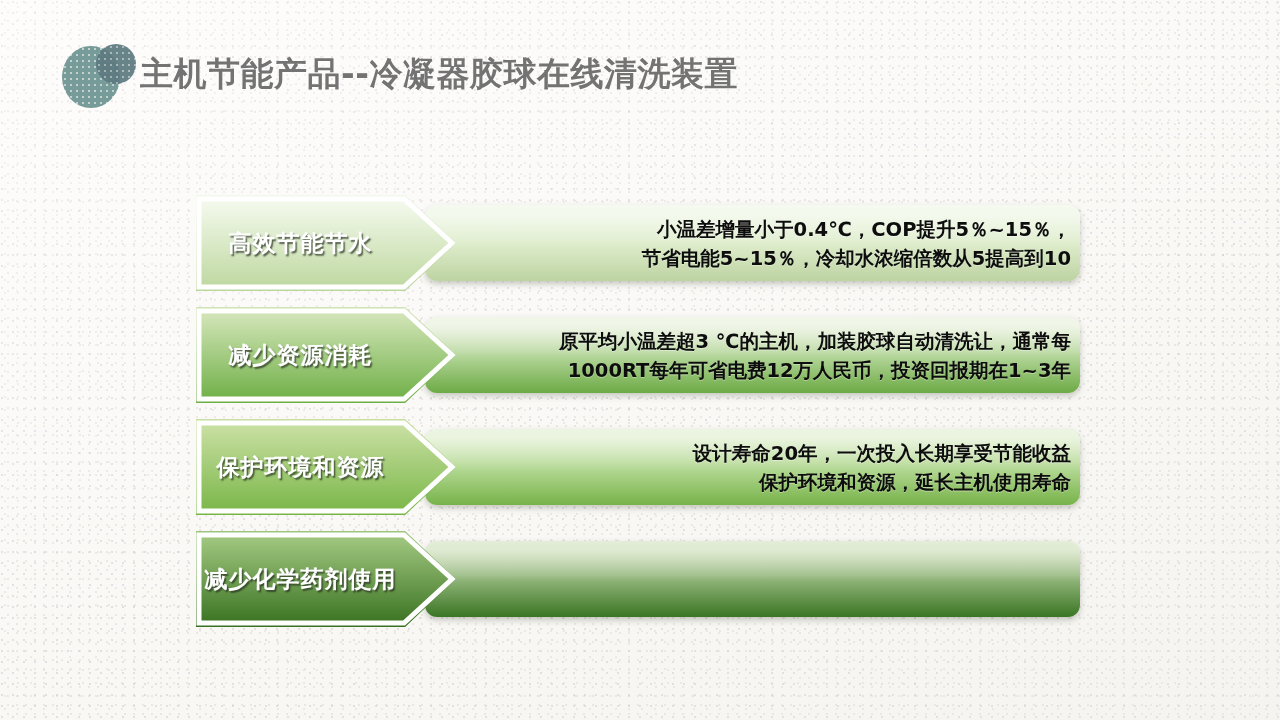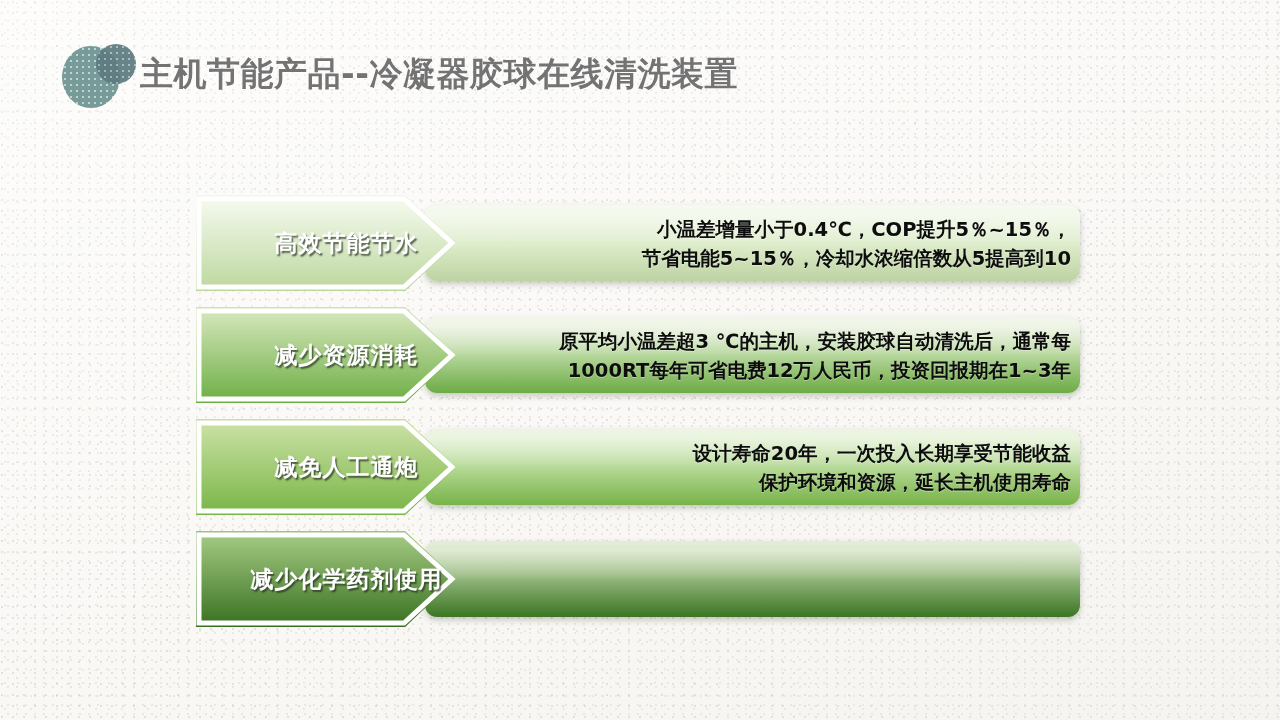--- a/index.html
+++ b/index.html
@@ -153,21 +153,20 @@
     width: 209px;
     height: 96px;
     display: flex;
     align-items: center;
     justify-content: center;
     font-size: 23px;
     font-weight: bold;
     color: #ffffff;
     letter-spacing: 1px;
     text-shadow: 1.5px 1.5px 1.5px rgba(40,50,35,0.75), -0.5px -0.5px 0 rgba(255,255,255,0.25);
-    padding-left: 46px;
   }
 </style>
 </head>
 <body>
 
 <div id="slide-bg"></div>
 
 <div id="title-block" class="layer">
   <div id="deco-circles">
     <div class="c1"></div>
@@ -190,21 +189,21 @@
         <svg class="outline" viewBox="0 0 260 96" preserveAspectRatio="none">
           <polygon points="3,4 208,4 256,48 208,92 3,92" fill="none" stroke="#ffffff" stroke-width="5" stroke-linejoin="miter"></polygon>
         </svg>
         <div class="lbl">高效节能节水</div>
       </div>
     </div>
     <div class="row" style="top: 307px;">
       <div class="row-body" style="background: linear-gradient(rgb(231, 240, 218) 0%, rgb(231, 240, 218) 12%, rgb(116, 181, 74) 100%);">
         <div class="shine"></div>
       </div>
-      <div class="row-text">原平均小温差超3 ℃的主机，安装胶球自动清洗后，通常每
+      <div class="row-text">原平均小温差超3 ℃的主机，加装胶球自动清洗让，通常每
 1000RT每年可省电费12万人民币，投资回报期在1~3年</div>
       <div class="row-label">
         <div class="chev">
           <div class="chev-inner" style="background: linear-gradient(rgb(207, 227, 180) 0%, rgb(207, 227, 180) 10%, rgb(108, 174, 67) 100%);"></div>
         </div>
         <svg class="outline" viewBox="0 0 260 96" preserveAspectRatio="none">
           <polygon points="3,4 208,4 256,48 208,92 3,92" fill="none" stroke="#ffffff" stroke-width="5" stroke-linejoin="miter"></polygon>
         </svg>
         <div class="lbl">减少资源消耗</div>
       </div>
@@ -215,21 +214,21 @@
       </div>
       <div class="row-text">设计寿命20年，一次投入长期享受节能收益
 保护环境和资源，延长主机使用寿命</div>
       <div class="row-label">
         <div class="chev">
           <div class="chev-inner" style="background: linear-gradient(rgb(198, 222, 159) 0%, rgb(198, 222, 159) 10%, rgb(119, 181, 69) 100%);"></div>
         </div>
         <svg class="outline" viewBox="0 0 260 96" preserveAspectRatio="none">
           <polygon points="3,4 208,4 256,48 208,92 3,92" fill="none" stroke="#ffffff" stroke-width="5" stroke-linejoin="miter"></polygon>
         </svg>
-        <div class="lbl">减免人工通炮</div>
+        <div class="lbl">保护环境和资源</div>
       </div>
     </div>
     <div class="row" style="top: 531px;">
       <div class="row-body" style="background: linear-gradient(rgb(207, 224, 187) 0%, rgb(207, 224, 187) 12%, rgb(63, 125, 38) 100%);">
         <div class="shine"></div>
       </div>
       <div class="row-label">
         <div class="chev">
           <div class="chev-inner" style="background: linear-gradient(rgb(157, 196, 124) 0%, rgb(157, 196, 124) 10%, rgb(55, 112, 31) 100%);"></div>
         </div>

